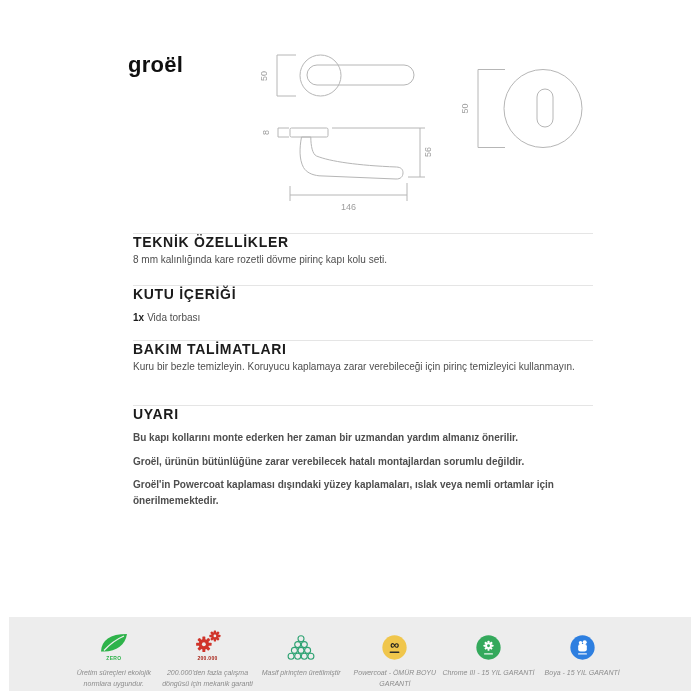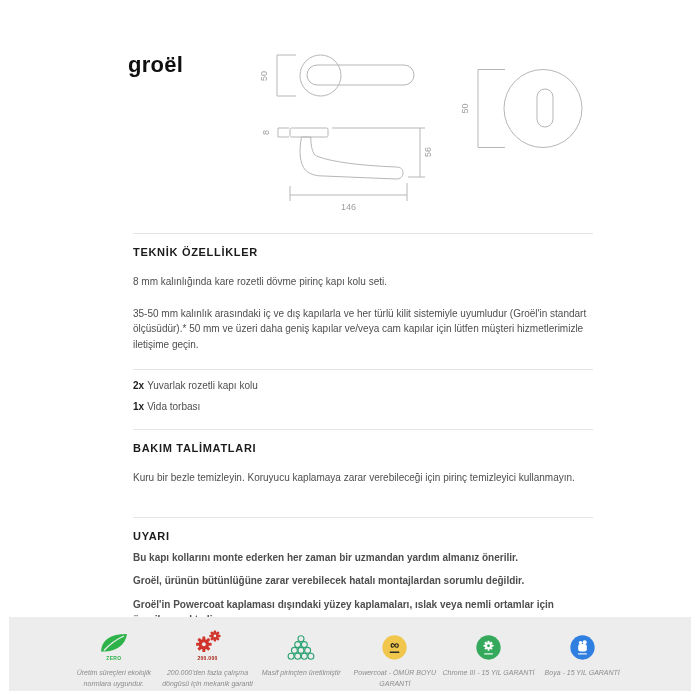--- a/index.html
+++ b/index.html
@@ -10,22 +10,22 @@
   .logo{position:absolute;left:128px;top:52px;font-size:22px;font-weight:bold;color:#0f0f0f;letter-spacing:.3px;}
 
   
   .drawing{position:absolute;}
   .drawing svg{display:block;}
   .dim-text{fill:#9d9d9d;font-size:9px;font-family:"Liberation Sans",sans-serif;}
 
   
   .content{position:absolute;left:133px;top:233px;width:460px;color:#4e4e4e;}
   .divider{border:0;border-top:1px solid #e5e5e5;margin:0;}
-  .sec-title{margin:12px 0 0;font-size:11px;font-weight:bold;color:#1b1b1b;letter-spacing:.7px;}
-  .content p{margin:16px 0 0;font-size:10px;line-height:1.55;color:#4e4e4e;}
+  .sec-title{margin:0 0 0;font-size:14px;font-weight:bold;color:#1b1b1b;letter-spacing:.7px;}
+  .content p{margin:2px 0 0;font-size:10px;line-height:1.55;color:#4e4e4e;}
   .sec-gap{height:17px;}
   .sec-gap-lg{height:31px;}
   .box-list{margin:8px 0 0;}
   .box-item{margin:10px 0 0;font-size:10px;color:#4e4e4e;}
   .box-item .qty{font-weight:bold;color:#1b1b1b;margin-right:3px;}
   .warn-lines p{margin:8px 0 0;font-weight:bold;}
 
   
   .footer-band{position:absolute;left:9px;right:9px;top:617px;height:74px;background:#ededed;
     display:flex;justify-content:space-between;align-items:flex-start;padding:13px 62px 0 58px;box-sizing:border-box;}
@@ -73,28 +73,25 @@
       <path d="M23 19.5 H50 M23 97.5 H50 M23 19.5 V97.5"></path>
       <text class="dim-text" text-anchor="middle" transform="rotate(-90 13 58.5)" x="13" y="58.5" stroke="none">50</text>
     </svg>
   </div>
 
   <div class="content">
 
     <hr class="divider">
     <h2 class="sec-title">TEKNİK ÖZELLİKLER</h2>
     <p>8 mm kalınlığında kare rozetli dövme pirinç kapı kolu seti.</p>
-    <p>35-50 mm kalınlık arasındaki iç ve dış kapılarla ve her türlü kilit sistemiyle uyumludur (Groël'in standart ölçüsüdür).* 50 mm ve üzeri daha geniş kapılar ve/veya cam kapılar için lütfen müşteri hizmetlerimizle iletişime geçin.</p>
     <div class="sec-gap"></div>
 
     <hr class="divider">
+    <h2 class="sec-title">KUTU İÇERİĞİ</h2>
     <div class="box-list">
-      <div class="box-item">
-        <span class="qty">2x</span><span>Yuvarlak rozetli kapı kolu</span>
-      </div>
       <div class="box-item">
         <span class="qty">1x</span><span>Vida torbası</span>
       </div>
     </div>
     <div class="sec-gap"></div>
 
     <hr class="divider">
     <h2 class="sec-title">BAKIM TALİMATLARI</h2>
     <p>Kuru bir bezle temizleyin. Koruyucu kaplamaya zarar verebileceği için pirinç temizleyici kullanmayın.</p>
     <div class="sec-gap-lg"></div>

